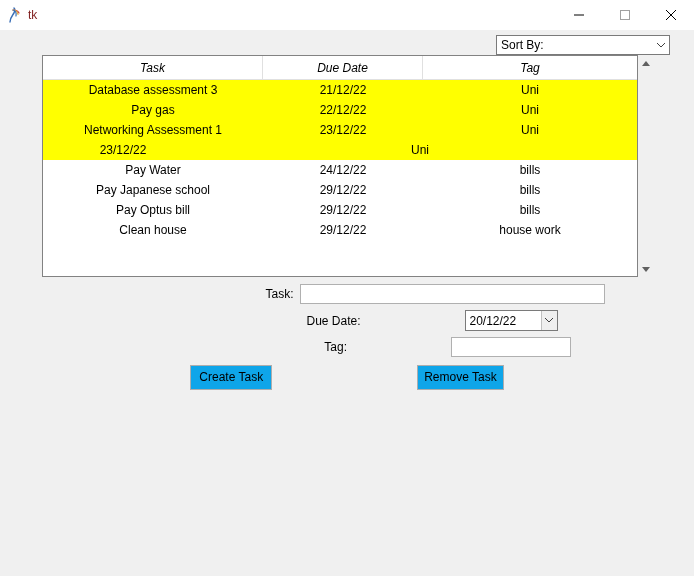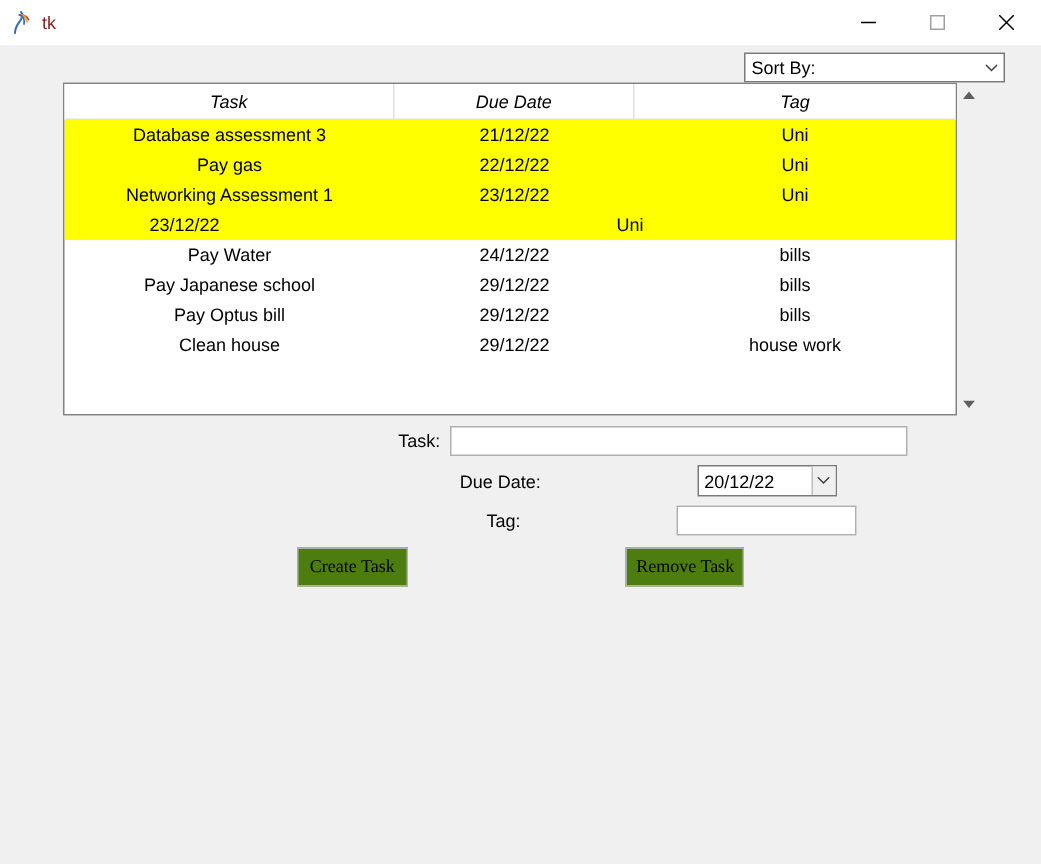--- a/index.html
+++ b/index.html
@@ -187,25 +187,25 @@
 
   .buttons {
     position: absolute;
     top: 335px;
     left: 0; right: 0;
     display: flex;
     justify-content: center;
     gap: 145px;
   }
   .btn {
-    background: #4d7c0f;
+    background: #0ea5e9;
     border: 1px solid #adadad;
     padding: 4px 8px 5px;
     font-size: 12px;
-    font-family: Liberation Serif, serif;
+    font-family: Liberation Sans, sans-serif;
     min-width: 64px;
   }
   .btn.remove { padding-left: 6px; padding-right: 6px; }
 
   svg.chev { width: 8px; height: 5px; }
 </style>
 </head>
 <body>
 
 <div class="titlebar">

